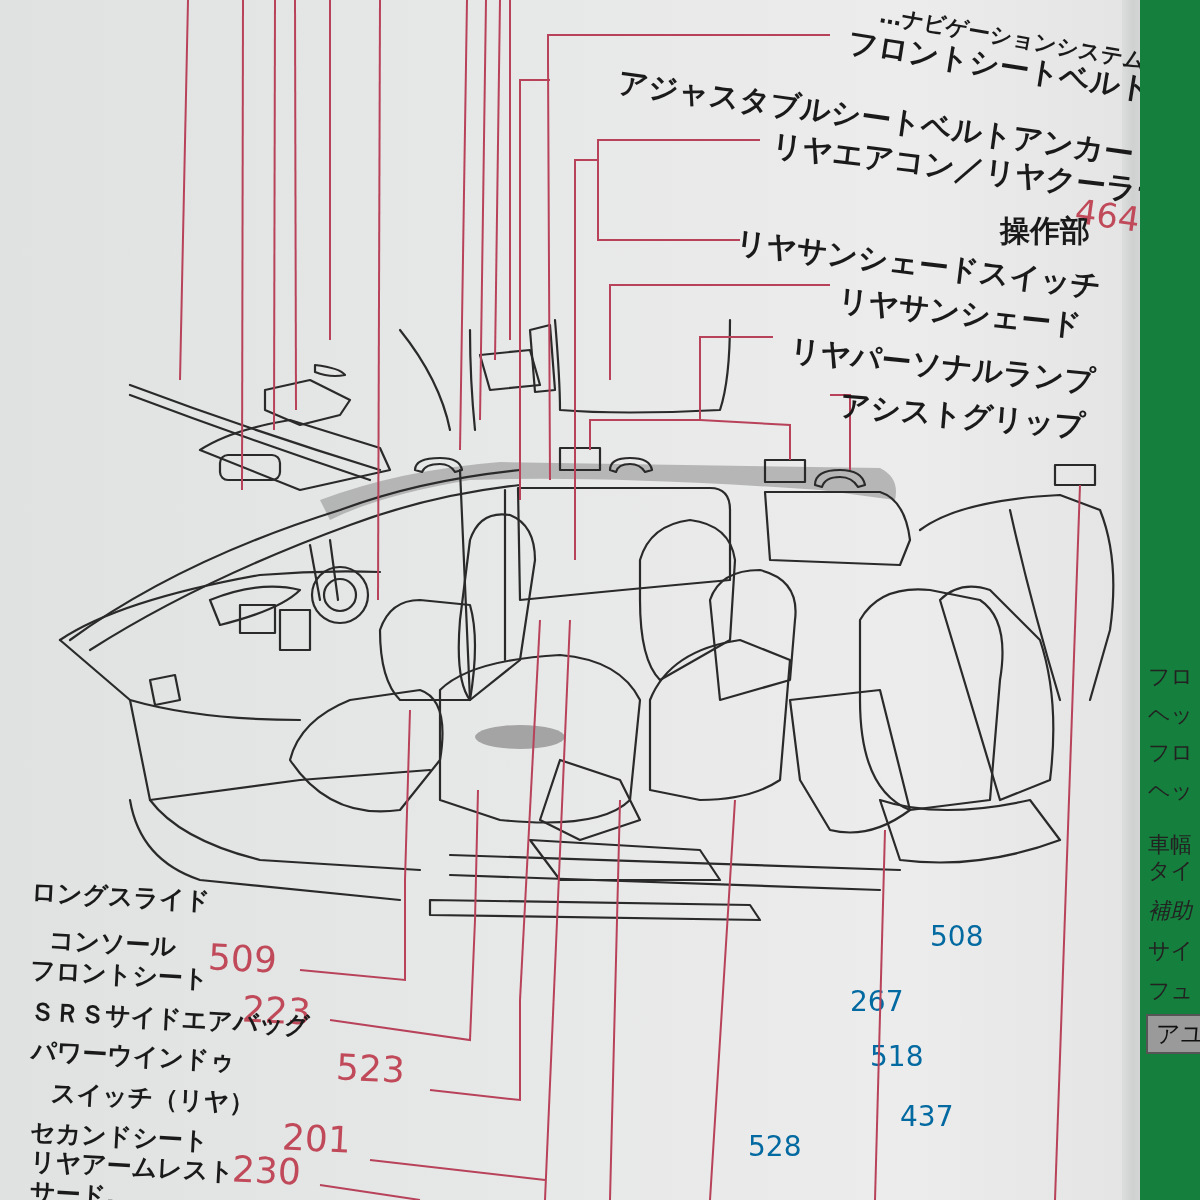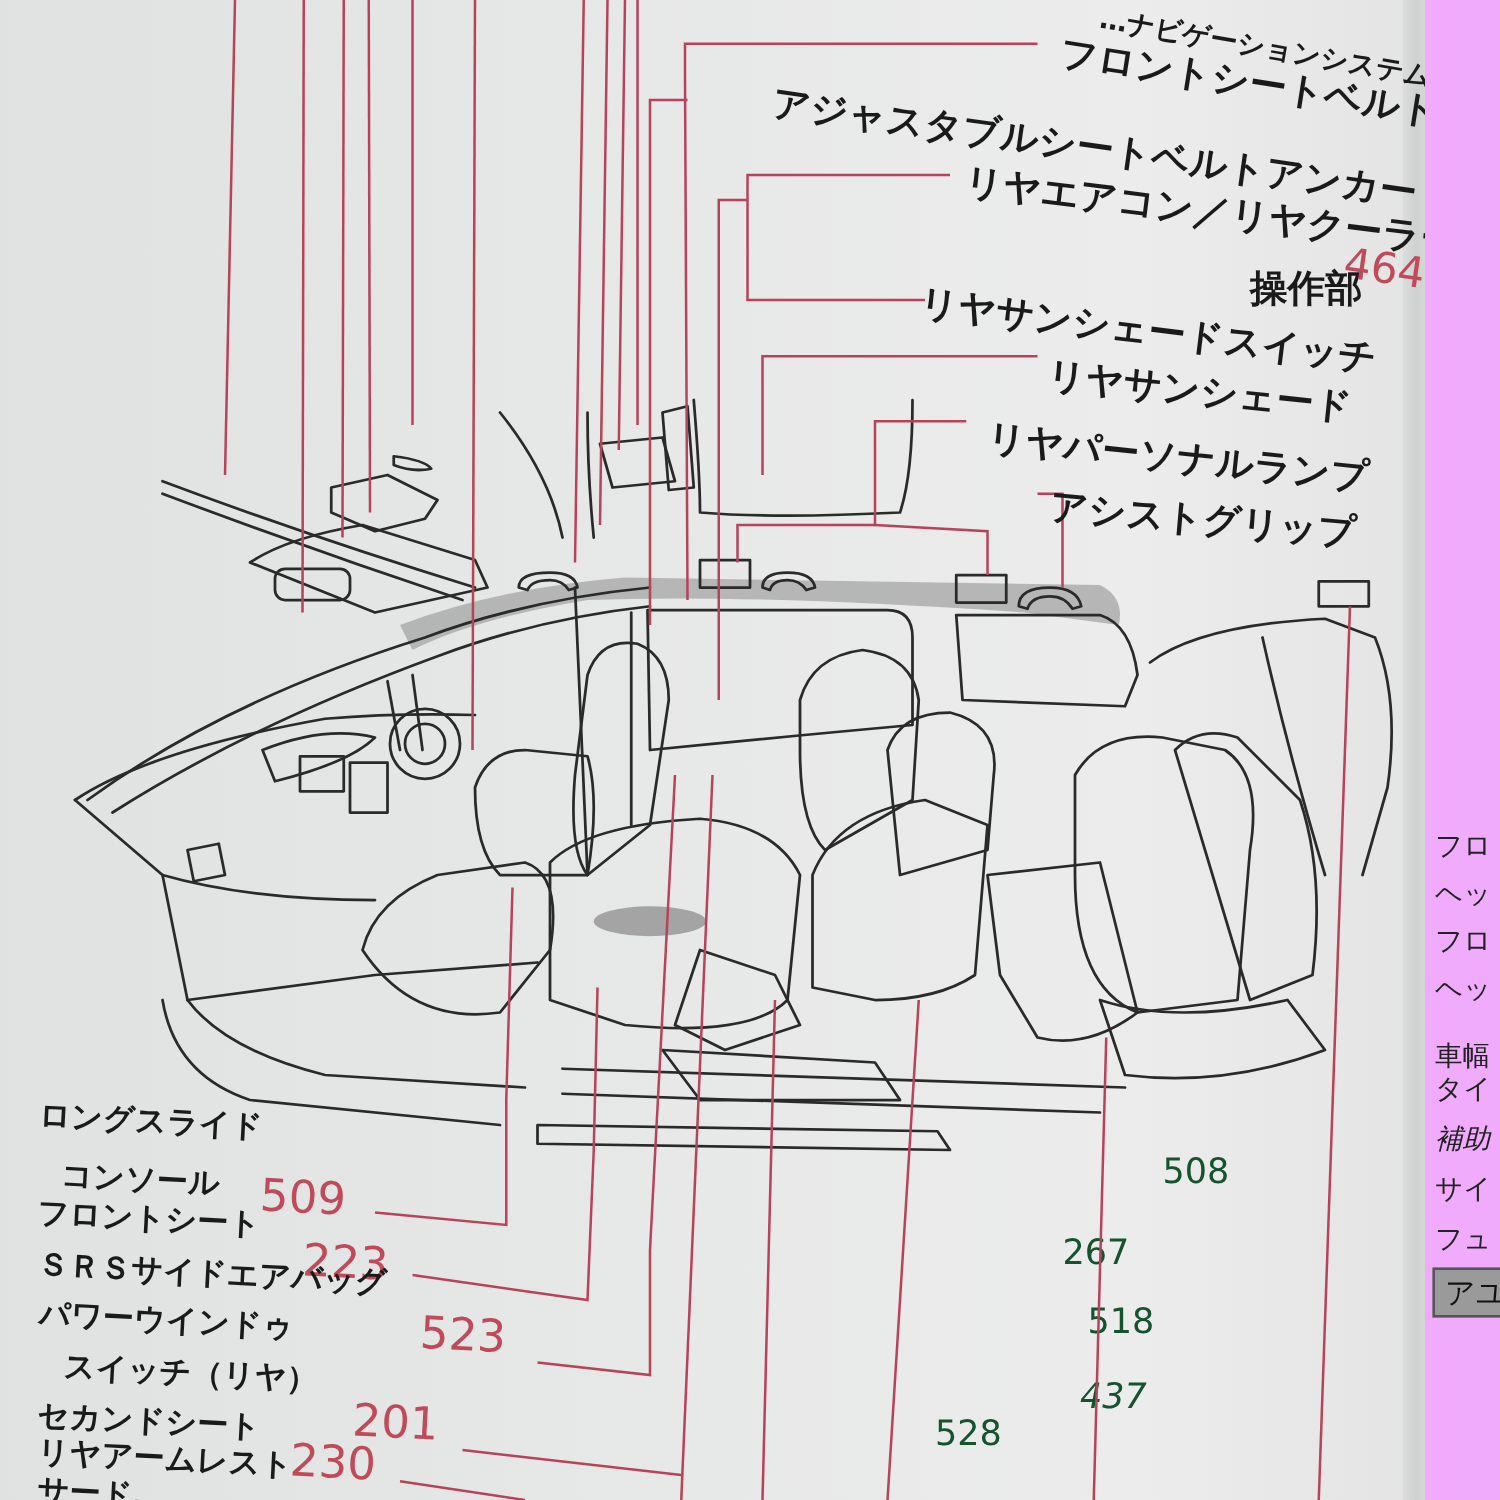--- a/index.html
+++ b/index.html
@@ -1,41 +1,41 @@
 <!DOCTYPE html>
 <html><head>
 <meta charset="utf-8">
 <style>
   html,body{margin:0;padding:0;}
   body{width:1200px;height:1200px;overflow:hidden;background:#d9dcdc;font-family:"DejaVu Sans",sans-serif;}
   .page{position:absolute;left:0;top:0;width:1140px;height:1200px;
         background:linear-gradient(90deg,#dfe2e1 0%,#e6e8e7 40%,#ebeceb 80%,#e3e4e3 100%);}
   .gutter{position:absolute;left:1122px;top:0;width:22px;height:1200px;
           background:linear-gradient(90deg,#dcdedd,#cfd1d0 50%,#d7d9d8);}
-  .next-page{position:absolute;left:1140px;top:0;width:60px;height:1200px;background:#f0abfc;overflow:hidden;}
+  .next-page{position:absolute;left:1140px;top:0;width:60px;height:1200px;background:#15803d;overflow:hidden;}
   .callout{position:absolute;color:#1a1a1a;font-weight:bold;white-space:nowrap;transform-origin:left center;}
   .callout.right{font-size:30px;}
   .pg{position:absolute;color:#c04a5a;font-size:36px;white-space:nowrap;}
   .left-list{position:absolute;font-size:25px;font-weight:bold;color:#1a1a1a;white-space:nowrap;}
-  .ghost{position:absolute;color:#14532d;font-size:28px;white-space:nowrap;}
+  .ghost{position:absolute;color:#0369a1;font-size:28px;white-space:nowrap;}
   .np-item{position:absolute;left:8px;font-size:22px;color:#222;white-space:nowrap;}
   .np-box{position:absolute;left:6px;top:1140px;width:80px;height:36px;background:#9a9a9a;border:2px solid #555;
           font-size:24px;color:#111;padding-left:8px;line-height:36px;}
   svg{position:absolute;left:0;top:0;}
 </style>
 </head>
 <body>
 
 <div class="page"></div>
 <div class="gutter"></div>
 
 <div class="ghost" style="left:930px;top:920px;">508</div>
 <div class="ghost" style="left:850px;top:985px;">267</div>
 <div class="ghost" style="left:870px;top:1040px;">518</div>
-<div class="ghost" style="left:864px;top:1100px;font-style:italic;">437</div>
+<div class="ghost" style="left:900px;top:1100px;">437</div>
 <div class="ghost" style="left:748px;top:1130px;text-align:right;">528</div>
 
 <svg width="1140" height="1200" viewBox="0 0 1140 1200">
   <g fill="none" stroke="#2a2a2a" stroke-width="2.2" stroke-linecap="round" stroke-linejoin="round">
 
     <path d="M320,500 Q400,470 500,462 L880,468 Q900,478 895,500 L820,490 Q600,475 470,480 Q380,495 330,520 Z" fill="#a4a4a4" stroke="none" opacity="0.75"></path>
 
     <path d="M70,640 Q180,560 340,510 Q420,480 520,470"></path>
     <path d="M90,650 Q200,580 350,525 Q430,495 520,485"></path>
     <path d="M310,545 L320,600"></path>

